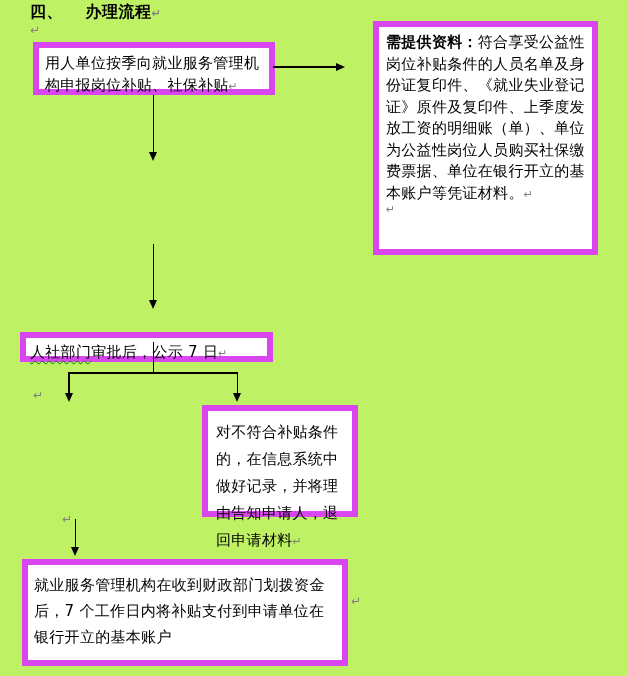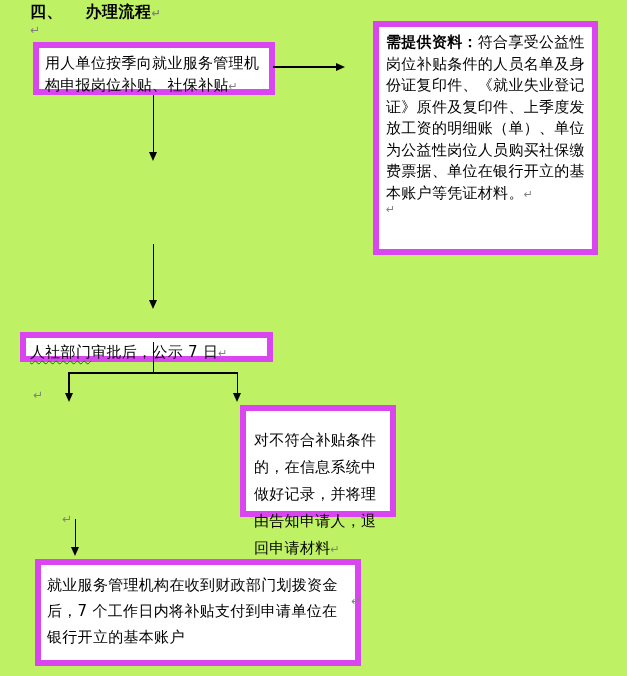--- a/index.html
+++ b/index.html
@@ -14,22 +14,22 @@
   .flow-box{
     position:absolute;border:6px solid #d946ef;background:#fff;
     box-sizing:border-box;font-size:15px;line-height:22px;
     padding:4px 6px;letter-spacing:0.3px;
   }
   .box-apply   {left:33px;  top:42px;  width:242px; height:53px;}
   .box-info    {left:373px; top:21px;  width:225px; height:234px; line-height:21.5px; padding:5px 7px;}
   .box-verify  {left:33px;  top:170px; width:244px; height:74px;}
   .box-public  {left:20px;  top:312px; width:253px; height:30px; padding:3px 4px; white-space:nowrap;margin-top:20px;}
   .box-allocate{left:10px;  top:405px; width:155px; height:115px; line-height:27px; padding:4px 8px;}
-  .box-reject  {left:202px; top:405px; width:156px; height:112px; line-height:27px; padding:16px 8px;margin-left:38px;}
-  .box-payment {left:22px;  top:559px; width:326px; height:107px; line-height:26px; padding:7px 6px;margin-left:13px;}
+  .box-reject  {left:202px; top:405px; width:156px; height:112px; line-height:27px; padding:8px 8px;}
+  .box-payment {left:22px;  top:559px; width:326px; height:107px; line-height:26px; padding:7px 6px;}
   .bold-label{font-weight:bold;}
   .wavy{
     text-decoration:underline;text-decoration-style:wavy;
     text-decoration-color:#008000;text-decoration-thickness:1px;
     text-underline-offset:3px;
   }
   .pmark{color:#808080;font-size:11px;line-height:1;}
   .pmark-abs{position:absolute;color:#808080;font-size:12px;}
   .pmark-block{display:block;}
   .vline,.hline{position:absolute;background:#000;}

